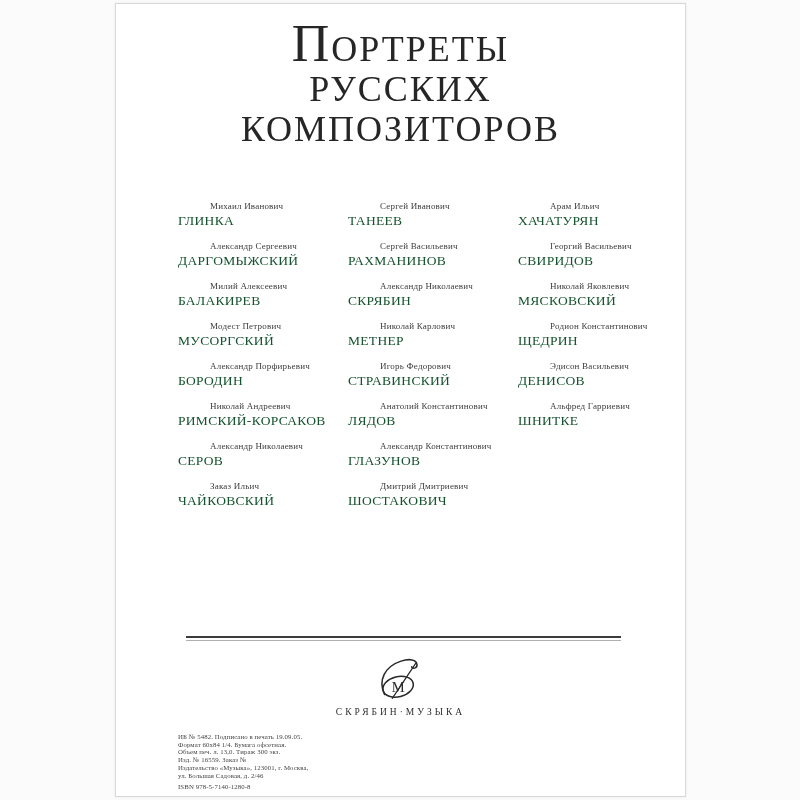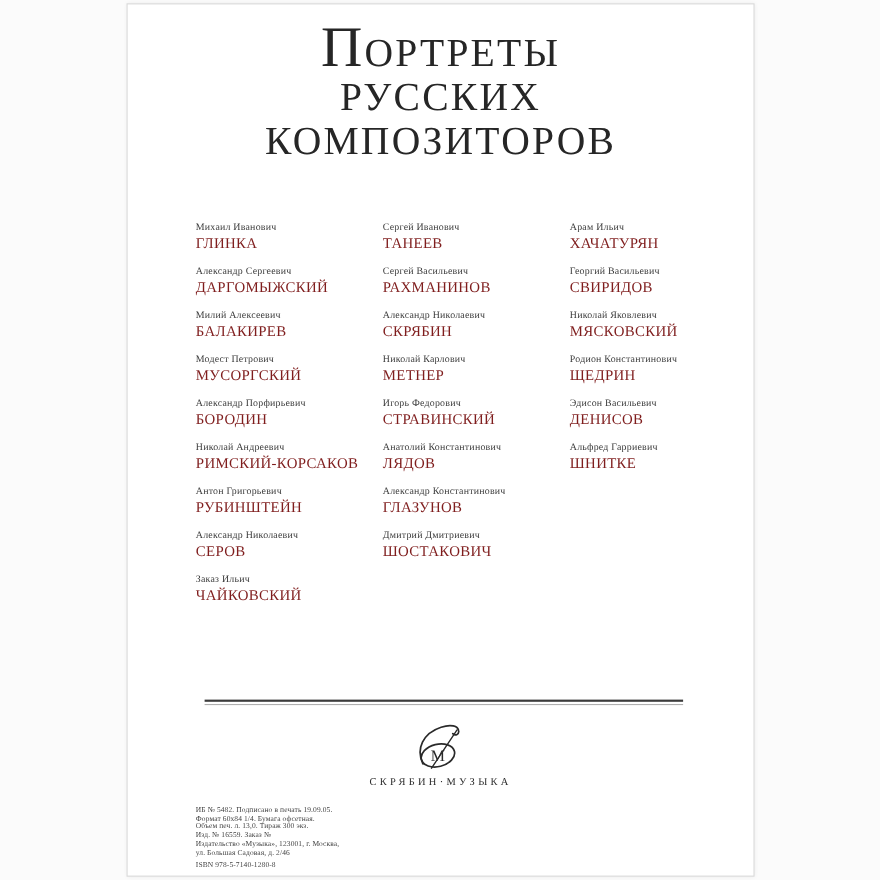--- a/index.html
+++ b/index.html
@@ -20,22 +20,22 @@
     font-variant: small-caps;
     font-size: 52px; line-height: 40px; letter-spacing: 2px; font-weight: 400;
   }
 
   
   .col { position: absolute; top: 197px; width: 168px; }
   .col-1 { left: 62px; }
   .col-2 { left: 232px; }
   .col-3 { left: 402px; }
   .entry { height: 40px; overflow: visible; }
-  .fname { font-size: 9px; line-height: 11px; color: #3b3b3b; letter-spacing: 0.2px; }
-  .lname { font-size: 13.5px; line-height: 15px; margin-top: 1px; color: #7f1d1d;
+  .fname { font-size: 9px; line-height: 11px; color: #3b3b3b; letter-spacing: 0.2px; margin-left: 32px; }
+  .lname { font-size: 13.5px; line-height: 15px; margin-top: 1px; color: #14532d;
     letter-spacing: 0.3px; }
 
   
   .rule { position: absolute; left: 70px; top: 632px; width: 435px; height: 5px;
     border-top: 2px solid #3c3c3c; border-bottom: 1px solid #b0b0b0; }
 
   
   .logo-wrap { position: absolute; top: 650px; left: 0; width: 100%; text-align: center; }
   .publisher-label { position: absolute; top: 703px; left: 0; width: 100%;
     text-align: center; font-size: 9.5px; letter-spacing: 3px; color: #2e2e2e; }
@@ -82,24 +82,20 @@
         <div class="entry">
           <div class="fname">Александр Порфирьевич</div>
           <div class="lname">БОРОДИН</div>
         </div>
 
         <div class="entry">
           <div class="fname">Николай Андреевич</div>
           <div class="lname">РИМСКИЙ-КОРСАКОВ</div>
         </div>
 
-        <div class="entry">
-          <div class="fname">Антон Григорьевич</div>
-          <div class="lname">РУБИНШТЕЙН</div>
-        </div>
 
         <div class="entry">
           <div class="fname">Александр Николаевич</div>
           <div class="lname">СЕРОВ</div>
         </div>
 
         <div class="entry">
           <div class="fname">Заказ Ильич</div>
           <div class="lname">ЧАЙКОВСКИЙ</div>
         </div>

